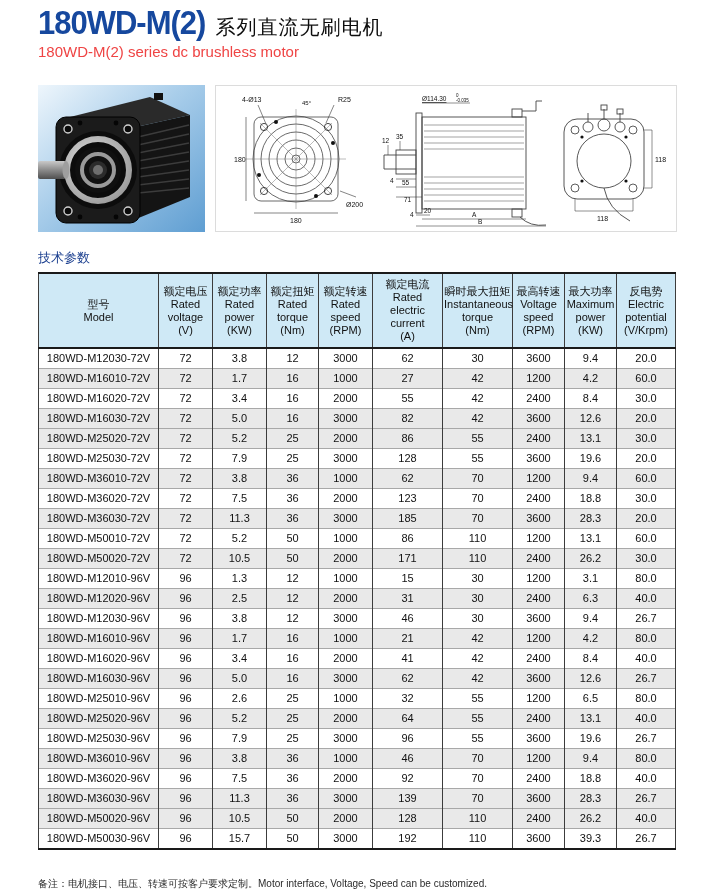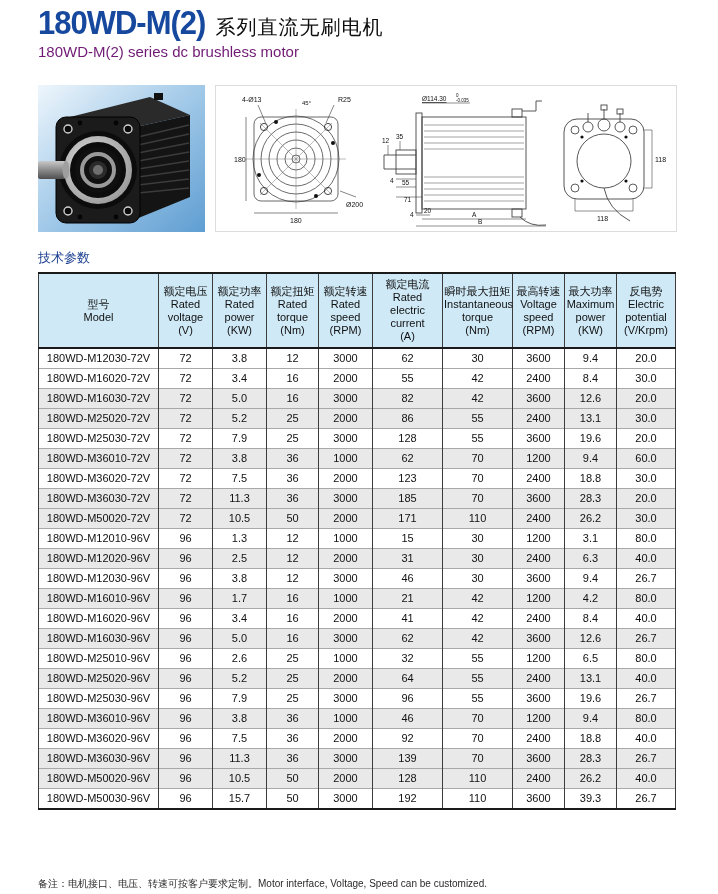--- a/index.html
+++ b/index.html
@@ -5,21 +5,21 @@
   html,body{margin:0;padding:0;background:#fff;}
   .page{position:relative;width:718px;height:894px;background:#fff;overflow:hidden;
         font-family:"Liberation Sans",sans-serif;}
 
   
   .title-block{position:absolute;left:38px;top:6px;}
   .title-line{display:flex;align-items:baseline;}
   .title-model{font-size:31px;font-weight:bold;color:#16489e;letter-spacing:-1px;
                transform:scaleY(1.05);transform-origin:left bottom;}
   .title-cn{font-size:20px;font-weight:normal;color:#0d0d0d;margin-left:10px;letter-spacing:1px;}
-  .subtitle{font-size:15px;color:#701a75;margin-top:1px;}
+  .subtitle{font-size:15px;color:#ef4444;margin-top:1px;}
 
   
   .photo-panel{position:absolute;left:38px;top:85px;width:167px;height:147px;}
   .drawing-panel{position:absolute;left:215px;top:85px;width:462px;height:147px;
                  border:1px solid #dcdcdc;background:#fff;box-sizing:border-box;
                  display:flex;align-items:center;justify-content:space-between;padding:2px 6px;}
   svg text{font-family:"Liberation Sans",sans-serif;}
 
   
   .section-title{position:absolute;left:38px;top:249px;font-size:13px;font-weight:normal;color:#1b3f8f;}
@@ -335,20 +335,32 @@
           <td>72</td>
           <td>3.8</td>
           <td>12</td>
           <td>3000</td>
           <td>62</td>
           <td>30</td>
           <td>3600</td>
           <td>9.4</td>
           <td>20.0</td>
         </tr>
+        <tr class="stripe">
+          <td>180WD-M16010-72V</td>
+          <td>72</td>
+          <td>1.7</td>
+          <td>16</td>
+          <td>1000</td>
+          <td>27</td>
+          <td>42</td>
+          <td>1200</td>
+          <td>4.2</td>
+          <td>60.0</td>
+        </tr>
         <tr>
           <td>180WD-M16020-72V</td>
           <td>72</td>
           <td>3.4</td>
           <td>16</td>
           <td>2000</td>
           <td>55</td>
           <td>42</td>
           <td>2400</td>
           <td>8.4</td>
@@ -419,20 +431,32 @@
           <td>72</td>
           <td>11.3</td>
           <td>36</td>
           <td>3000</td>
           <td>185</td>
           <td>70</td>
           <td>3600</td>
           <td>28.3</td>
           <td>20.0</td>
         </tr>
+        <tr>
+          <td>180WD-M50010-72V</td>
+          <td>72</td>
+          <td>5.2</td>
+          <td>50</td>
+          <td>1000</td>
+          <td>86</td>
+          <td>110</td>
+          <td>1200</td>
+          <td>13.1</td>
+          <td>60.0</td>
+        </tr>
         <tr class="stripe">
           <td>180WD-M50020-72V</td>
           <td>72</td>
           <td>10.5</td>
           <td>50</td>
           <td>2000</td>
           <td>171</td>
           <td>110</td>
           <td>2400</td>
           <td>26.2</td>

